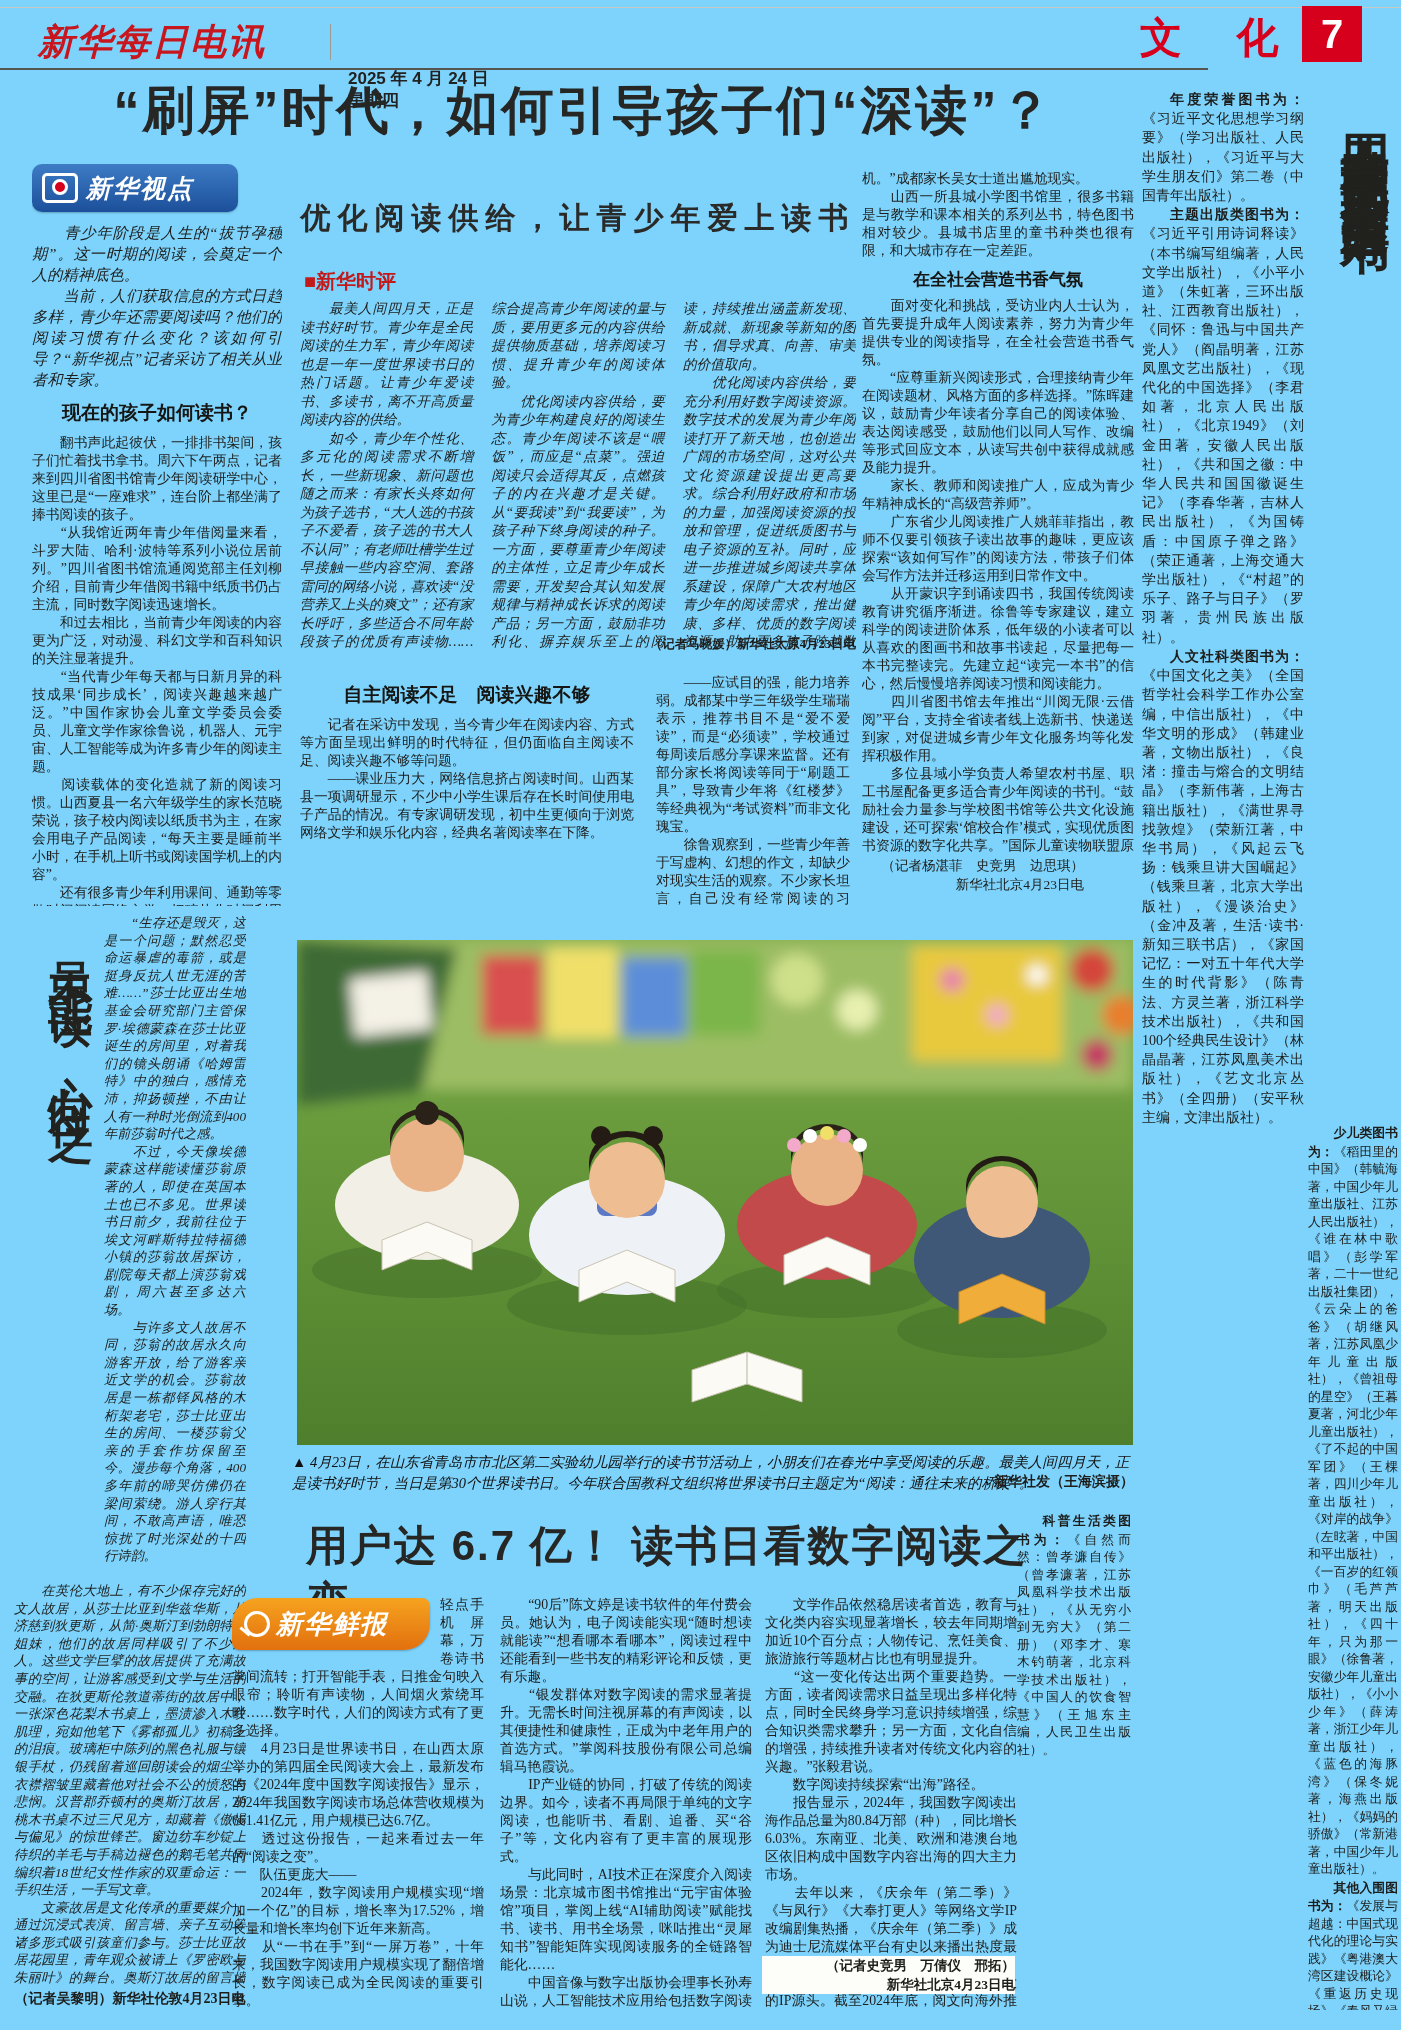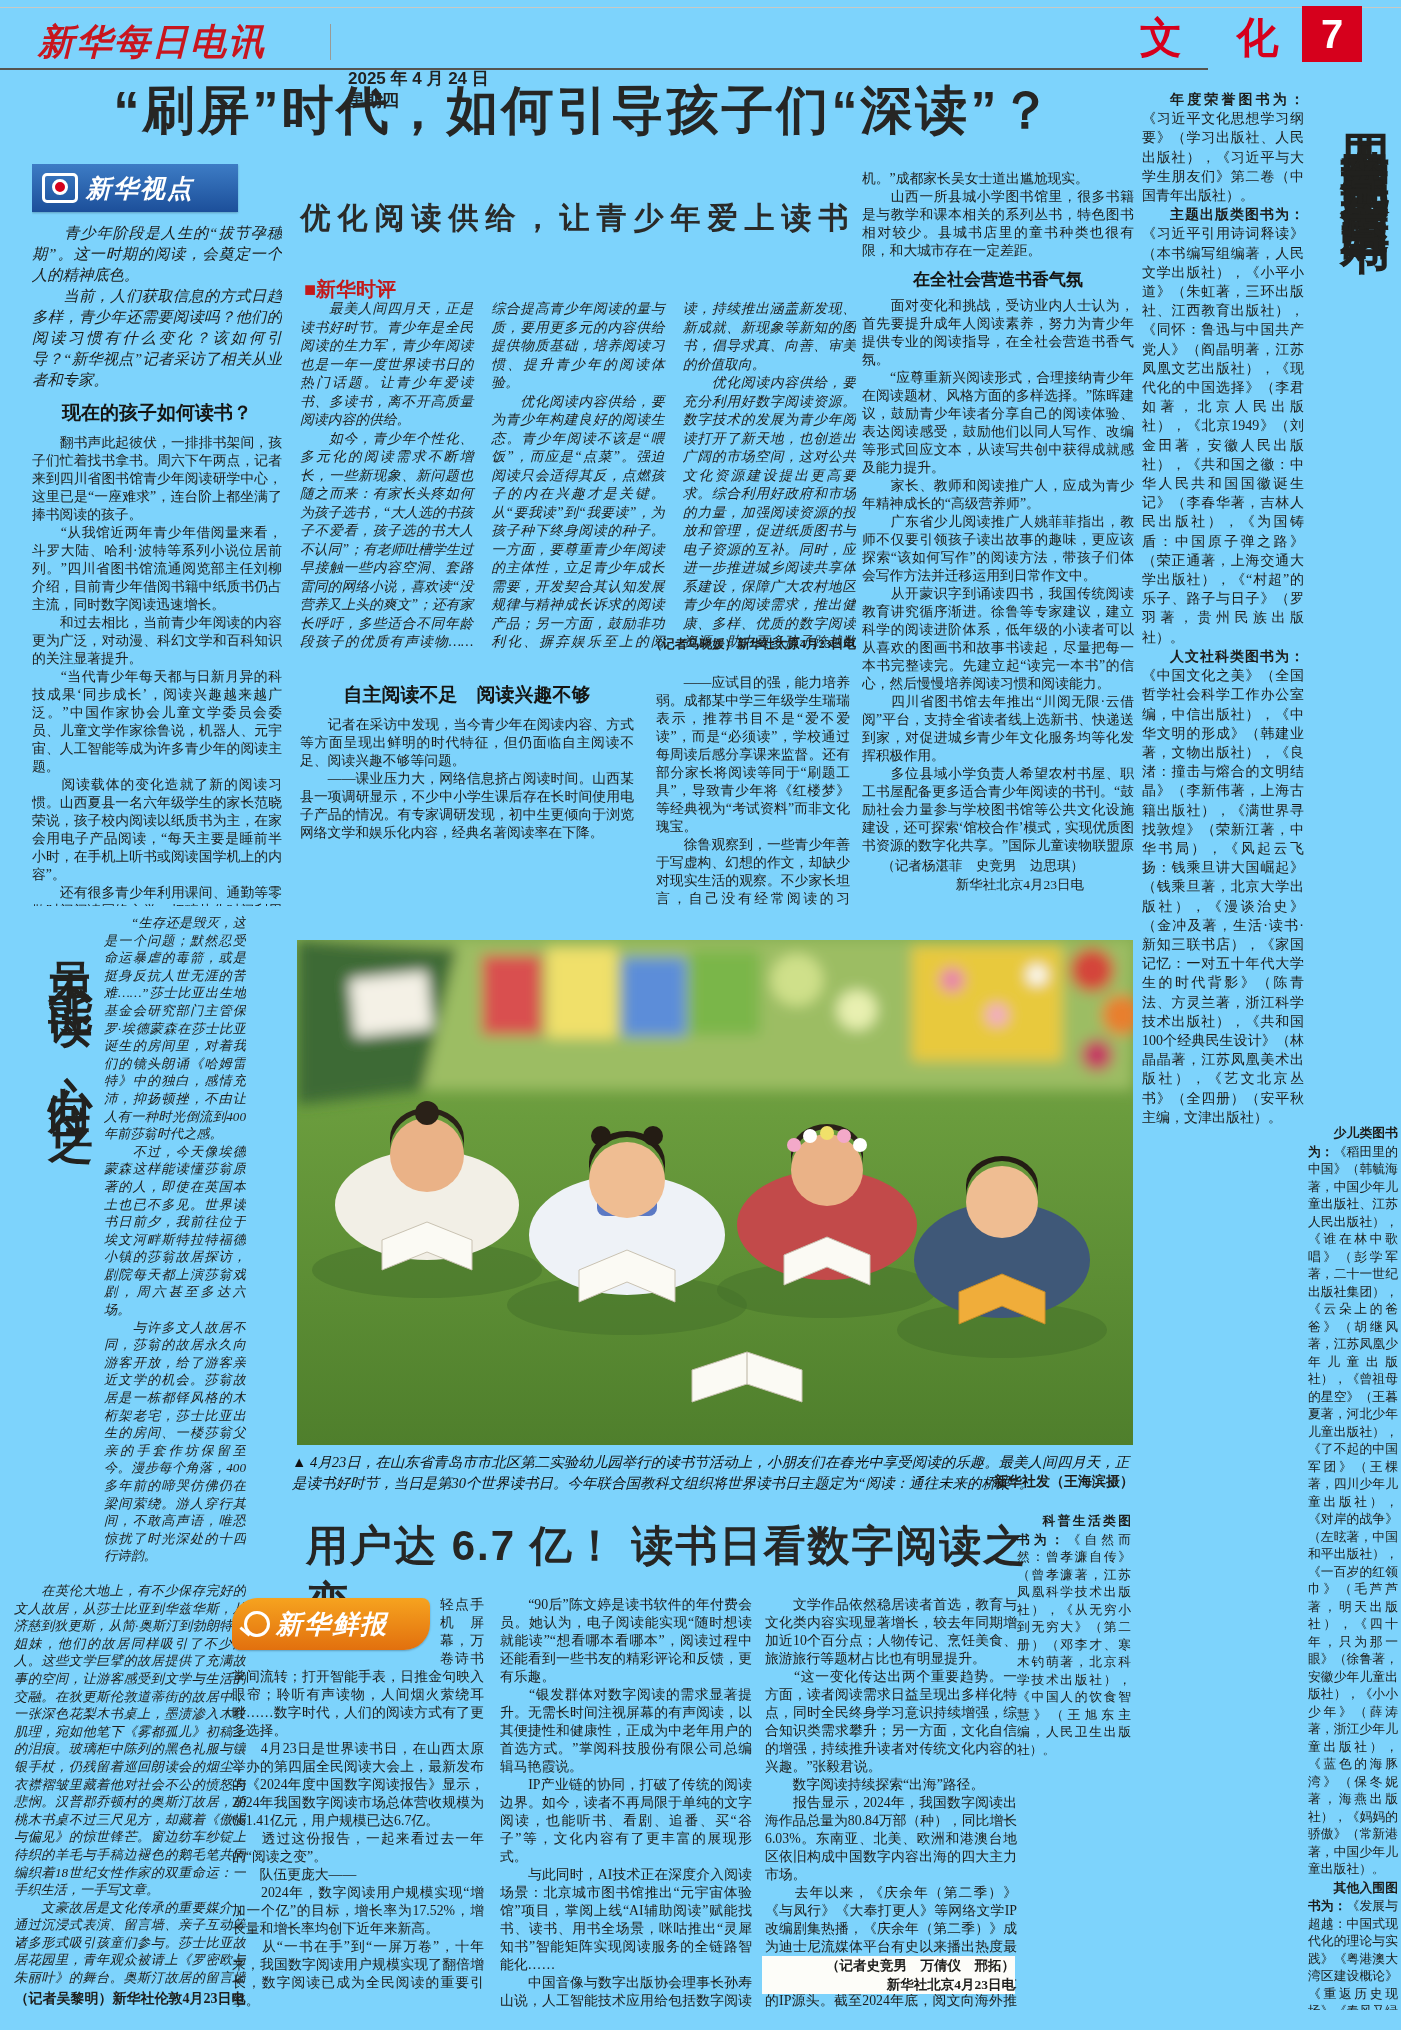--- a/index.html
+++ b/index.html
@@ -20,34 +20,34 @@
   .head-rule{left:0;top:68px;width:1208px;height:2px;background:#55544f;}
   
   .lead-hl{left:34px;top:76px;width:1100px;margin:0;text-align:center;
            font-family:"Liberation Sans",sans-serif;font-weight:bold;font-size:52px;
            letter-spacing:3px;color:#262624;}
   .flow{white-space:pre-line;text-align:justify;}
   .body-txt{font-size:13.8px;line-height:18px;}
   .subhead{font-family:"Liberation Sans",sans-serif;font-weight:bold;text-align:center;
            font-size:19px;margin:10px 0 8px 0;color:#151513;}
   .c1{left:32px;top:164px;width:250px;height:742px;overflow:hidden;}
-  .badge-viewpoint{width:206px;height:48px;border-radius:0;margin-bottom:10px;
+  .badge-viewpoint{width:206px;height:48px;border-radius:10px;margin-bottom:10px;
       background:linear-gradient(180deg,#3d7cc5,#1c4f9a);display:flex;align-items:center;
       box-shadow:0 1px 2px rgba(0,0,0,.25);}
   .cam{width:30px;height:24px;border:3px solid #fff;border-radius:5px;margin:0 8px 0 10px;
        position:relative;}
   .cam::after{content:"";position:absolute;left:7px;top:3px;width:10px;height:10px;
        border:3px solid #fff;border-radius:50%;background:#d6001c;}
   .badge-viewpoint span{color:#fff;font-family:"Liberation Sans",sans-serif;font-weight:bold;
        font-style:italic;font-size:25px;letter-spacing:2px;}
   .intro{font-style:italic;font-size:15.3px;line-height:21px;}
   
   .cmt-title{left:300px;top:198px;width:556px;text-align:center;font-size:30px;
              letter-spacing:7px;color:#2a2a28;font-weight:600;}
-  .cmt-tag{left:304px;top:276px;font-family:"Liberation Sans",sans-serif;font-weight:bold;
+  .cmt-tag{left:304px;top:268px;font-family:"Liberation Sans",sans-serif;font-weight:bold;
            font-size:20px;color:#c21a1a;}
   .cmt-cols{left:300px;top:300px;width:556px;height:362px;column-count:3;column-gap:18px;
             overflow:hidden;font-style:italic;font-size:13.8px;line-height:18.5px;}
   .cmt-by{left:640px;top:636px;width:216px;text-align:right;font-weight:bold;font-size:12.5px;}
   .a2{left:300px;top:672px;width:334px;height:234px;overflow:hidden;}
   .b2{left:656px;top:674px;width:194px;height:232px;overflow:hidden;}
   .c5{left:862px;top:170px;width:272px;height:682px;overflow:hidden;}
   .sub3{font-size:17px;margin:8px 0 6px 0;}
   .lead-by{left:810px;top:856px;width:274px;text-align:right;font-weight:normal;font-size:13.5px;line-height:19px;}
   

